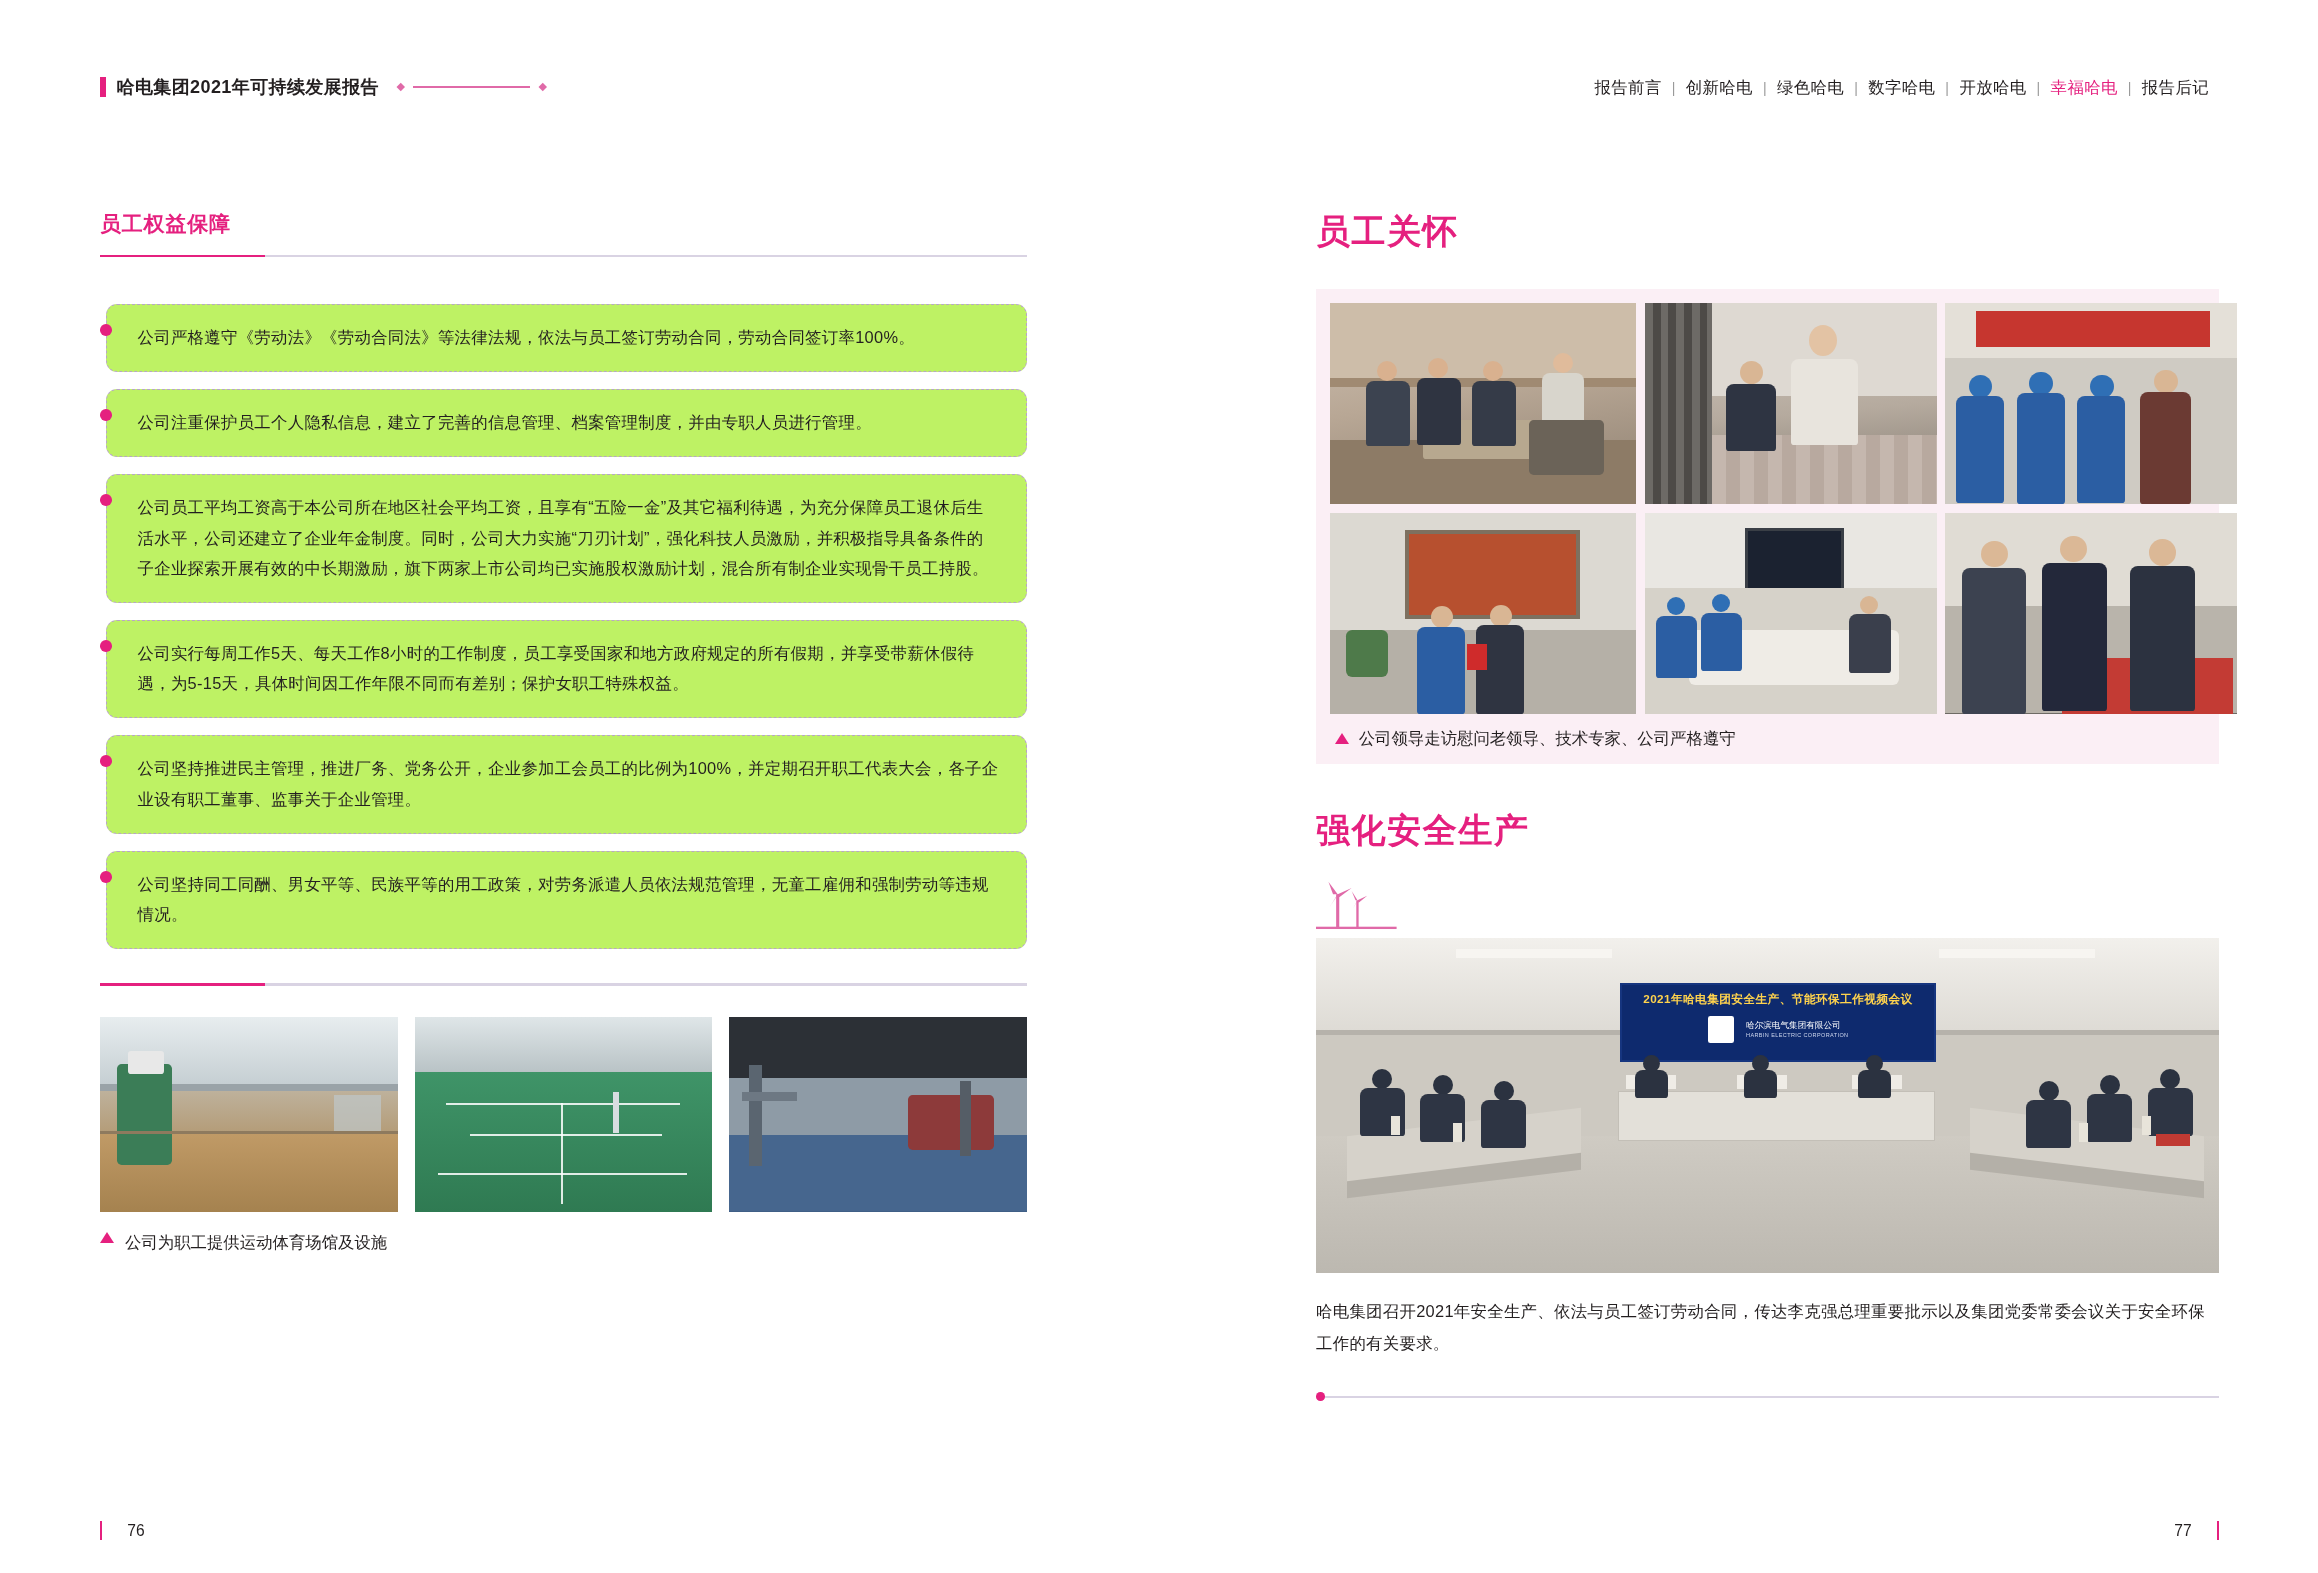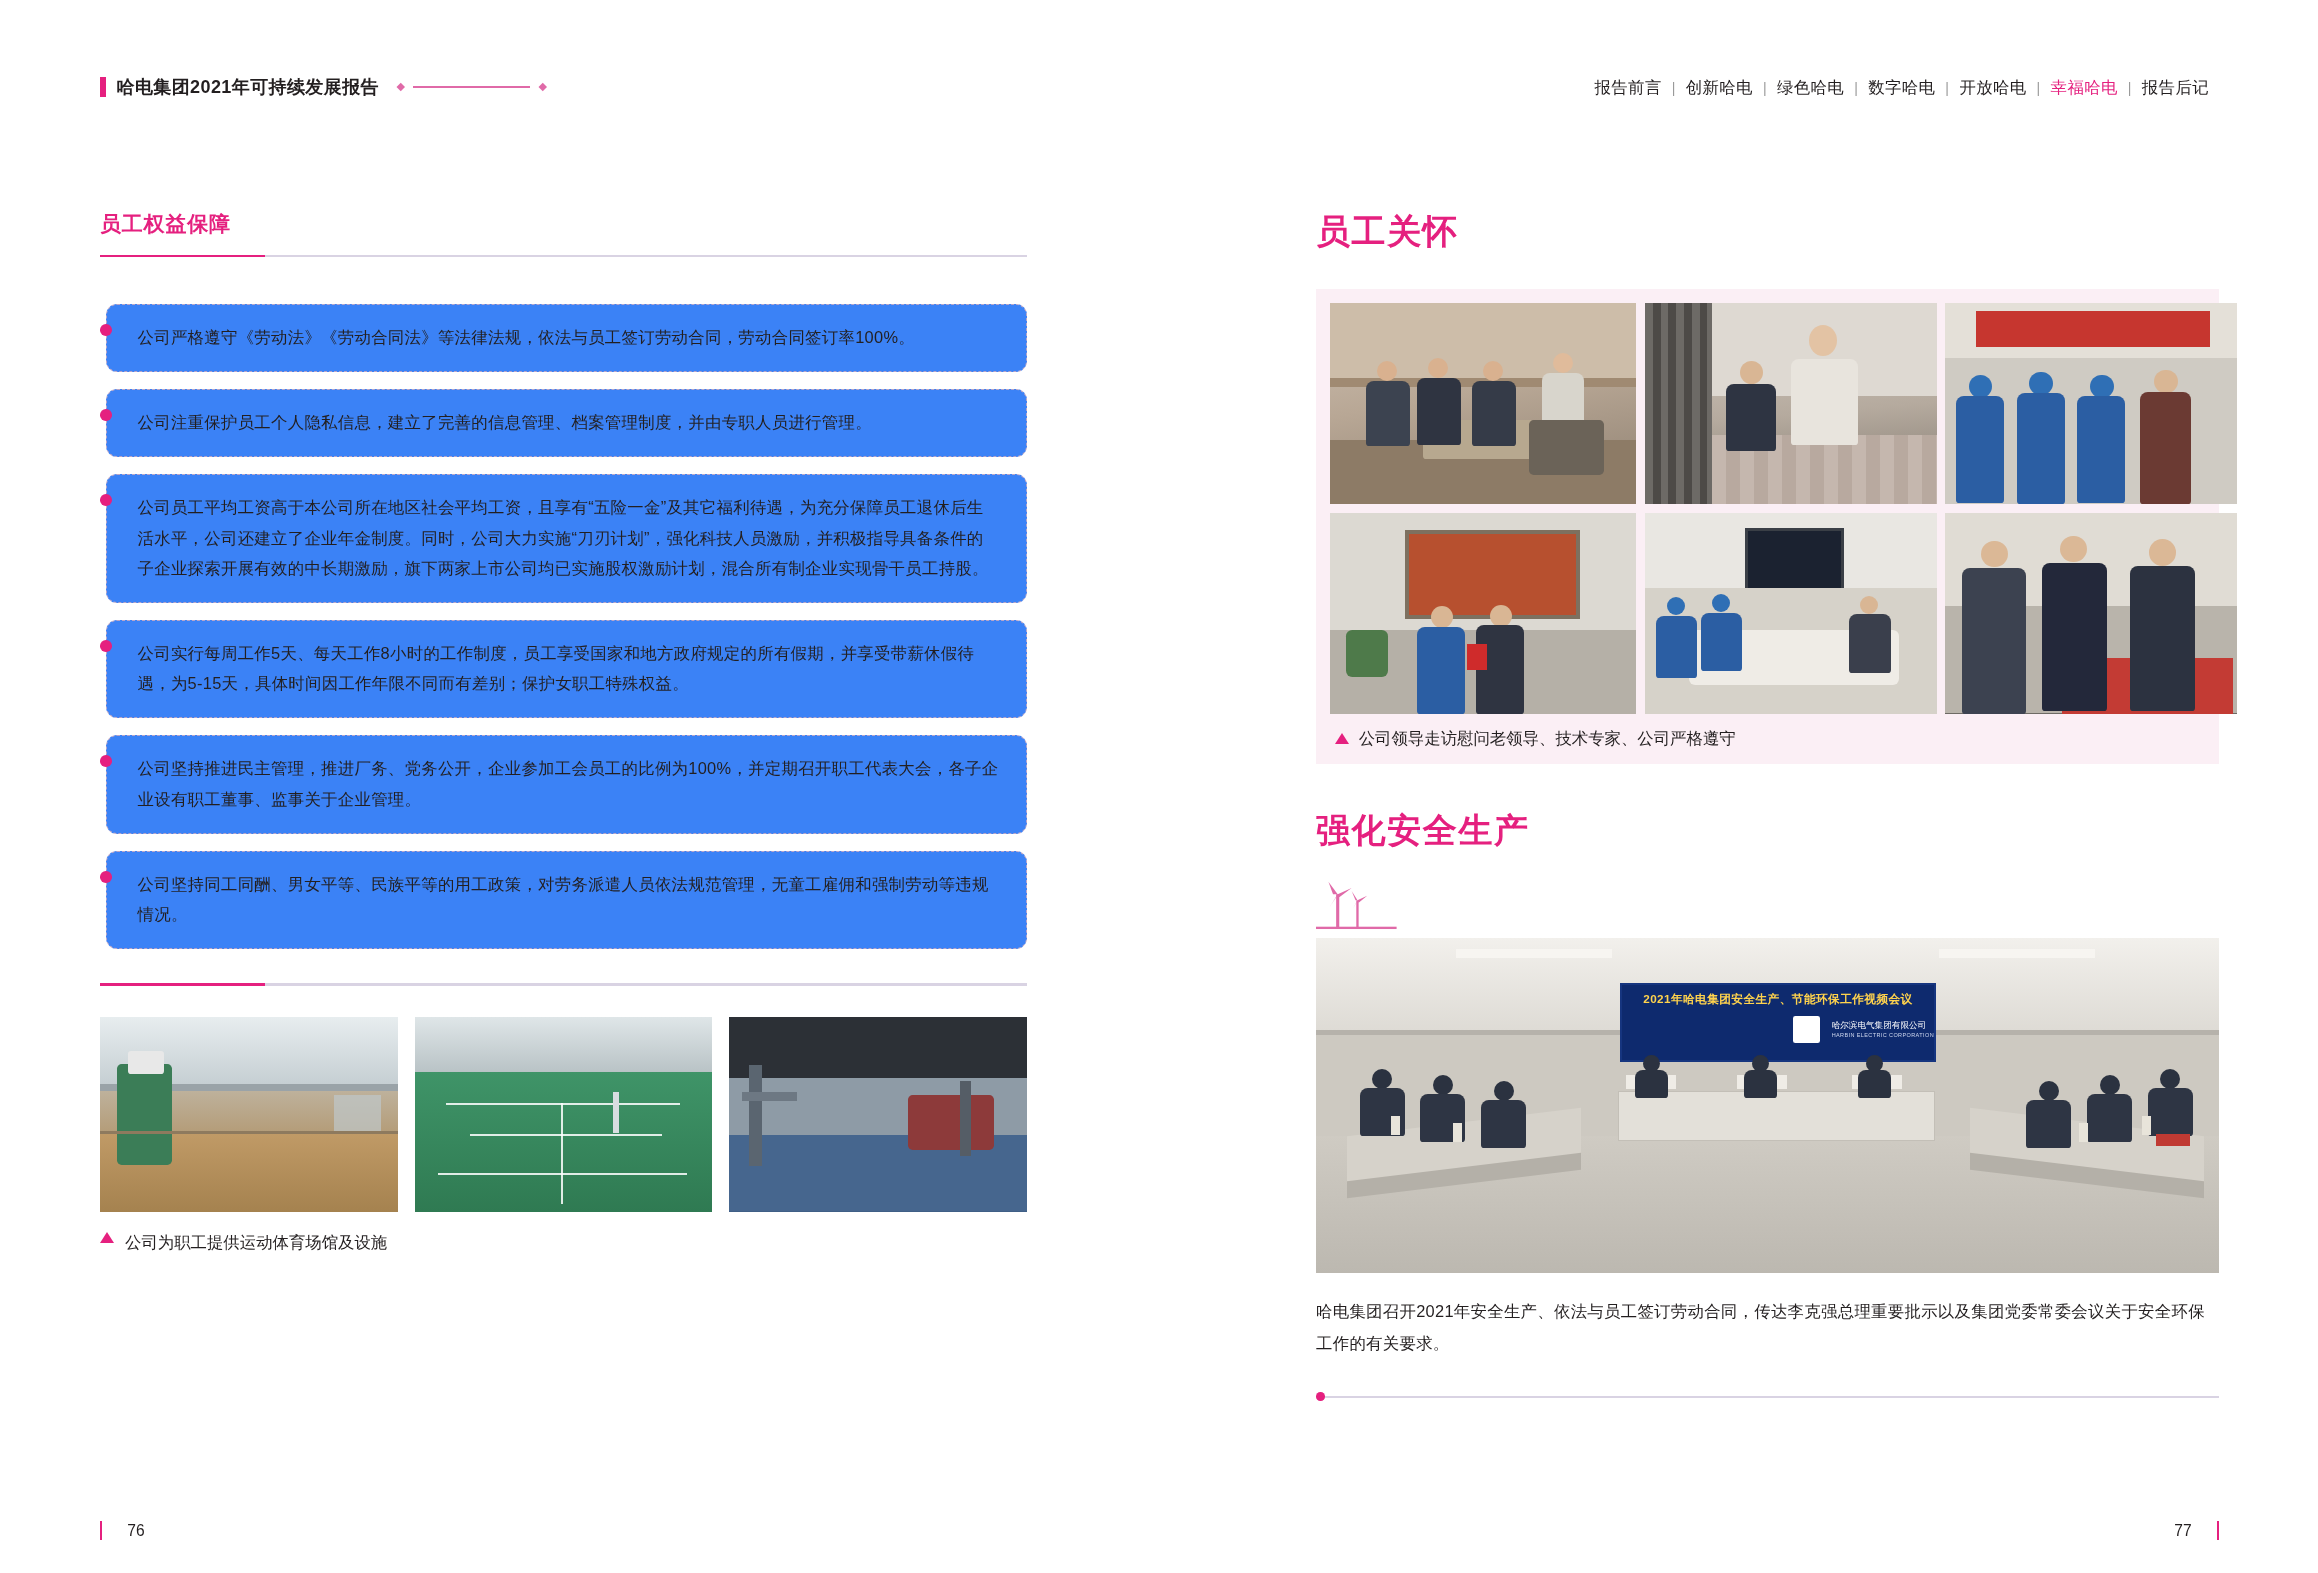--- a/index.html
+++ b/index.html
@@ -141,21 +141,21 @@
   .bullet-box {
     flex: 1 1 auto;
     border: 1.2px dashed #b9a5c7;
     border-radius: 11px;
     padding: 17px 26.5px 18.7px 31px;
     margin-left: -6.2px;
     font-size: 16.4px;
     line-height: 1.85;
     color: #231f20;
     letter-spacing: 0.3px;
-    background: #3b82f6;
+    background: #bef264;
   }
 
   .photos3 {
     margin-top: 31px;
     display: flex;
     gap: 17px;
   }
   .photo3 {
     width: 298px;
     height: 195px;
@@ -524,21 +524,21 @@
 
       <div class="big-photo-wrap">
         <div class="ph conf"></div>
         <div class="bar" style="left:0;top:0;width:100%;height:93px;background:linear-gradient(180deg,#f2f0ec,#dedbd5);"></div>
         <div class="bar" style="left:0;top:92px;width:100%;height:4.7px;background:#b6b2ab;"></div>
         <div class="bar" style="left:0;top:97px;width:100%;height:101px;background:#cdc9c1;"></div>
         <div class="bar" style="left:0;top:198px;width:100%;height:137px;background:linear-gradient(180deg,#cfcbc3,#bcb8b0);"></div>
 
         <div style="position:absolute;left:304px;top:45px;width:312px;height:75px;background:#0e2a6e;border:2.3px solid #16357f;">
           <div style="color:#ffd34d;font-size:11.7px;font-weight:bold;text-align:center;margin-top:7px;letter-spacing:0.4px;">2021年哈电集团安全生产、节能环保工作视频会议</div>
-          <div style="display:flex;align-items:center;gap:12px;justify-content:flex-end;margin-top:9.3px;">
+          <div style="display:flex;align-items:center;gap:12px;justify-content:center;margin-top:9.3px;">
             <div style="width:26.5px;height:26.5px;background:#ffffff;border-radius:2.3px;"></div>
             <div>
               <div style="color:#ffffff;font-size:8.6px;">哈尔滨电气集团有限公司</div>
               <div style="color:#cfd8ef;font-size:5.5px;letter-spacing:0.4px;">HARBIN ELECTRIC CORPORATION</div>
             </div>
           </div>
         </div>
 
         <div class="bar" style="left:302px;top:153px;width:315px;height:48px;background:#e3e0d9;border:1.6px solid #c3bfb7;"></div>
         <div class="bar" style="left:310px;top:137px;width:50px;height:14px;background:#efece6;"></div>

